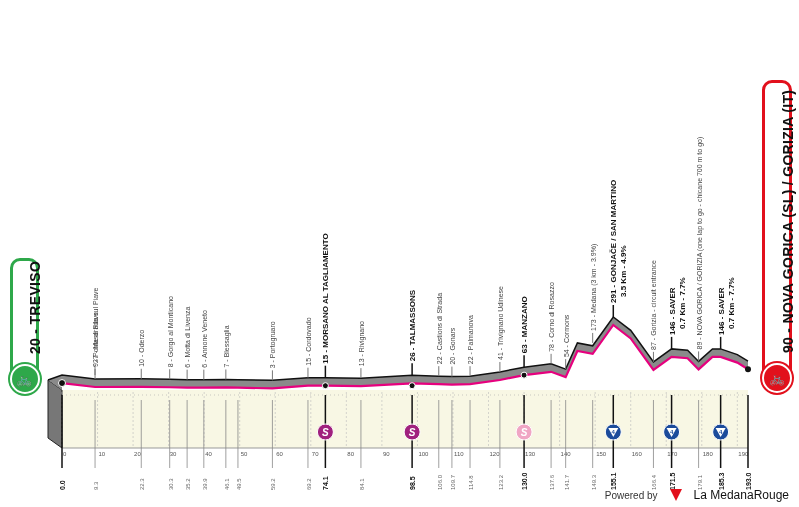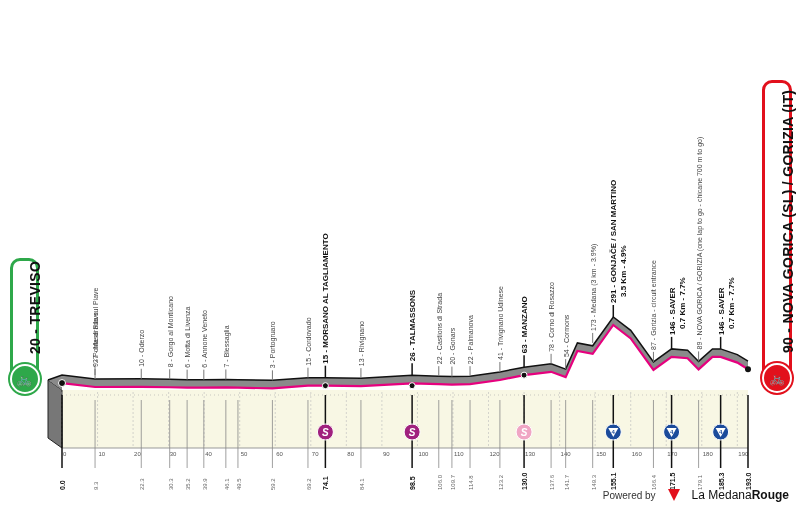--- a/index.html
+++ b/index.html
@@ -9,21 +9,21 @@
   .badge-end { left:762px; top:80px; width:30px; height:312px; border:3px solid #e2101c; }
   .badge-text { position:absolute; left:50%; bottom:32px; transform-origin:left center; transform:rotate(-90deg) translateY(-50%); white-space:nowrap; font-weight:bold; font-size:14px; color:#111; letter-spacing:0.3px; }
   .badge-start .badge-text { left:14px; bottom:20px; transform:rotate(-90deg); transform-origin:0 0; }
   .badge-end .badge-text { left:15px; bottom:20px; transform:rotate(-90deg); transform-origin:0 0; }
   .badge-icon { position:absolute; left:50%; bottom:-4px; transform:translateX(-50%); width:26px; height:26px; border-radius:50%; border:2px solid #fff; display:flex; align-items:center; justify-content:center; color:#fff; font-size:13px; }
   .badge-start .badge-icon { background:#2ea84a; box-shadow:0 0 0 2px #2ea84a; }
   .badge-end .badge-icon { background:#e2101c; box-shadow:0 0 0 2px #e2101c; }
   svg text { font-family:"Liberation Sans", sans-serif; }
   .footer { position:absolute; right:10px; bottom:5px; display:flex; align-items:center; gap:12px; font-size:10px; color:#333; }
   .footer .brand { font-size:12px; color:#111; }
-  .footer .brand b { font-weight:bold; }
+  .footer .brand b { font-weight:normal; }
   .flag { width:0; height:0; border-left:6px solid transparent; border-right:6px solid transparent; border-top:12px solid #e2101c; }
 </style>
 </head>
 <body>
 
 <div class="badge badge-start">
   <span class="badge-text">20 - TREVISO</span>
   <span class="badge-icon">🚲</span>
 </div>
 

